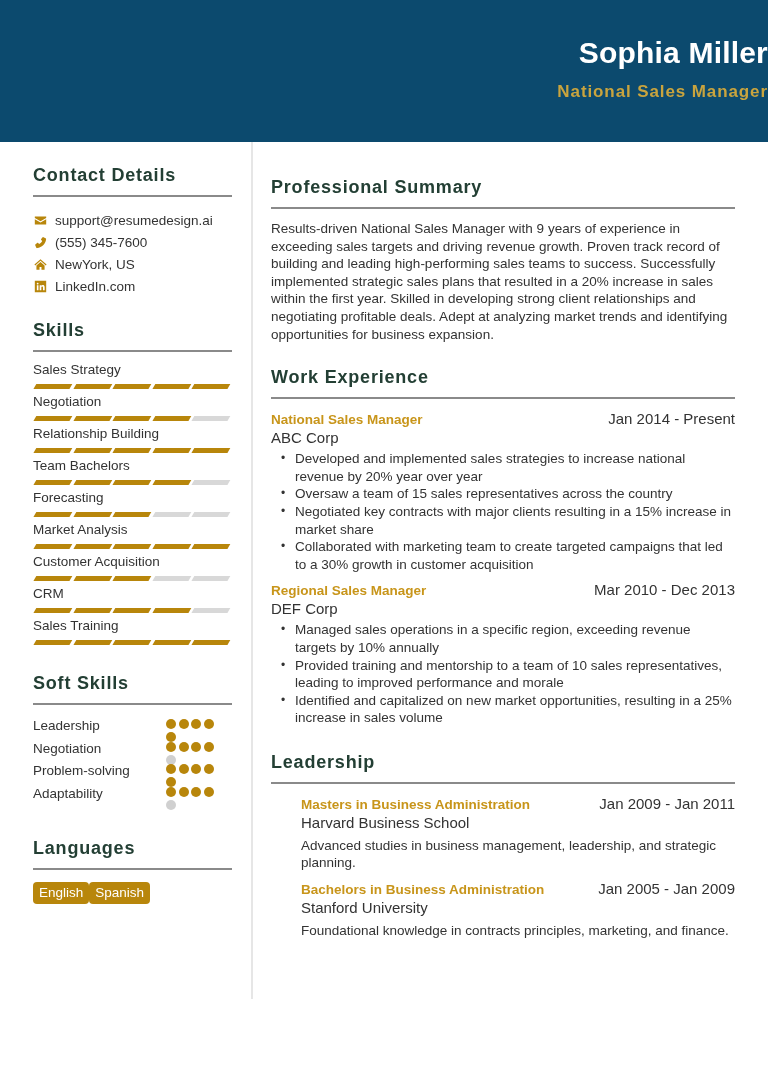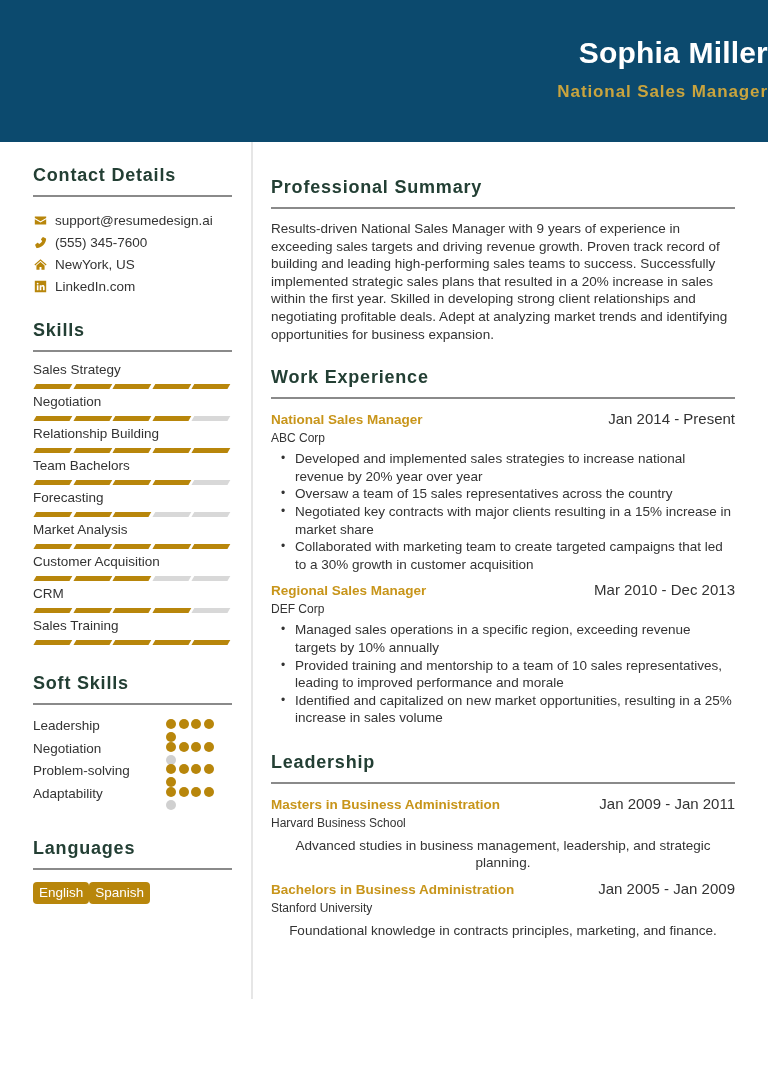--- a/index.html
+++ b/index.html
@@ -38,27 +38,27 @@
 
   .langs { display: flex; margin-top: 12px; }
   .lang { background: #b8860b; color: #ffffff; font-size: 13.5px; padding: 3px 6px; border-radius: 4px; line-height: 16px; }
 
   .summary { font-size: 13.5px; line-height: 17.6px; color: #333; margin-top: 11px; }
 
   .job { margin-top: 11px; }
   .job-head { display: flex; justify-content: space-between; align-items: baseline; }
   .job-title { font-size: 13.5px; font-weight: bold; color: #c8951a; line-height: 18px; }
   .job-date { font-size: 15px; color: #333; }
-  .job-org { font-size: 12px; color: #333; line-height: 18px; }
+  .job-org { font-size: 15px; color: #333; line-height: 18px; }
   .bullets { list-style: none; margin-top: 3px; padding-left: 0; }
   .bullets li { position: relative; padding-left: 24px; font-size: 13.5px; line-height: 17.6px; color: #333; }
   .bullets li::before { content: "\2022"; position: absolute; left: 10px; top: 0; font-size: 12px; color: #333; }
 
-  .edu { margin-top: 11px; }
-  .edu-desc { font-size: 13.5px; line-height: 17.6px; color: #333; margin-top: 5px; text-align: center; }
+  .edu { margin-top: 11px; margin-left: 30px; }
+  .edu-desc { font-size: 13.5px; line-height: 17.6px; color: #333; margin-top: 5px; }
 </style>
 </head>
 <body>
 
 <div class="header">
   <div class="name">Sophia Miller</div>
   <div class="title">National Sales Manager</div>
 </div>
 
 <div class="divider-v"></div>

